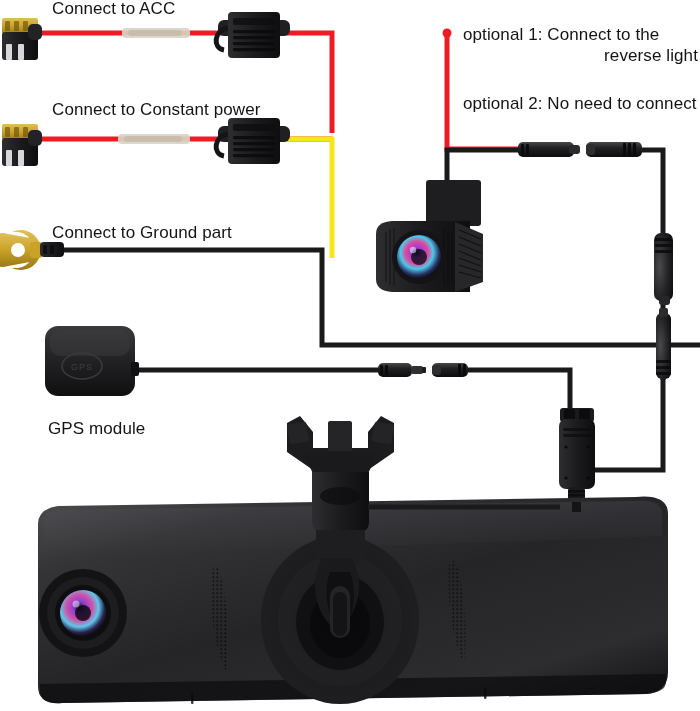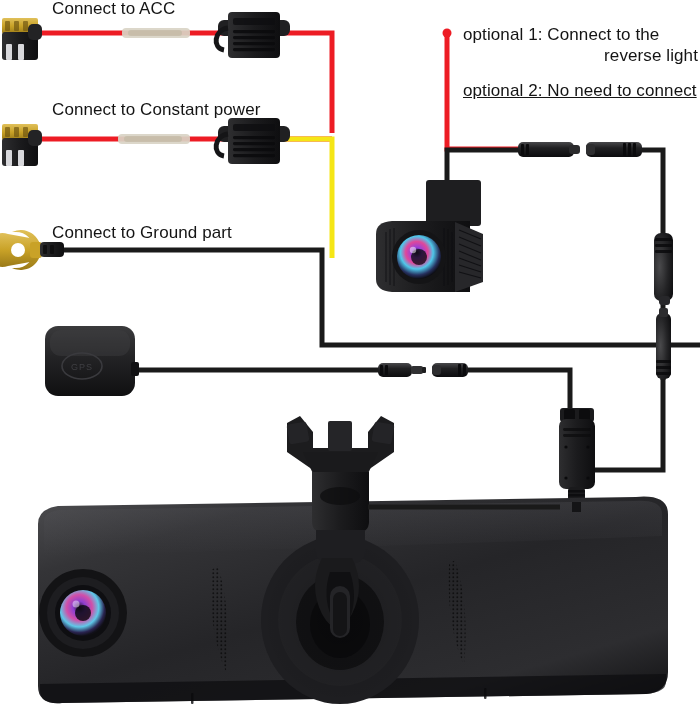--- a/index.html
+++ b/index.html
@@ -341,19 +341,20 @@
   </g>
 
 </svg>
 
 <div class="lbl" style="left:52px;top:-2px;">Connect to ACC</div>
 
 <div class="lbl" style="left:52px;top:222px;">Connect to Ground part</div>
 
 <div class="lbl" style="left:52px;top:99px;">Connect to Constant power</div>
 
+<div class="lbl" style="left:48px;top:418px;">GPS module</div>
 
 <div class="lbl" style="left:463px;top:24px;text-align:center;">optional 1: Connect to the</div>
 <div class="lbl r" style="left:463px;top:45px;width:235px;">reverse light</div>
 
-<div class="lbl" style="left:463px;top:80px;text-decoration:underline;">optional 2: No need to connect</div>
+<div class="lbl" style="left:463px;top:93px;">optional 2: No need to connect</div>
 
 </div>
 
 </body></html>

